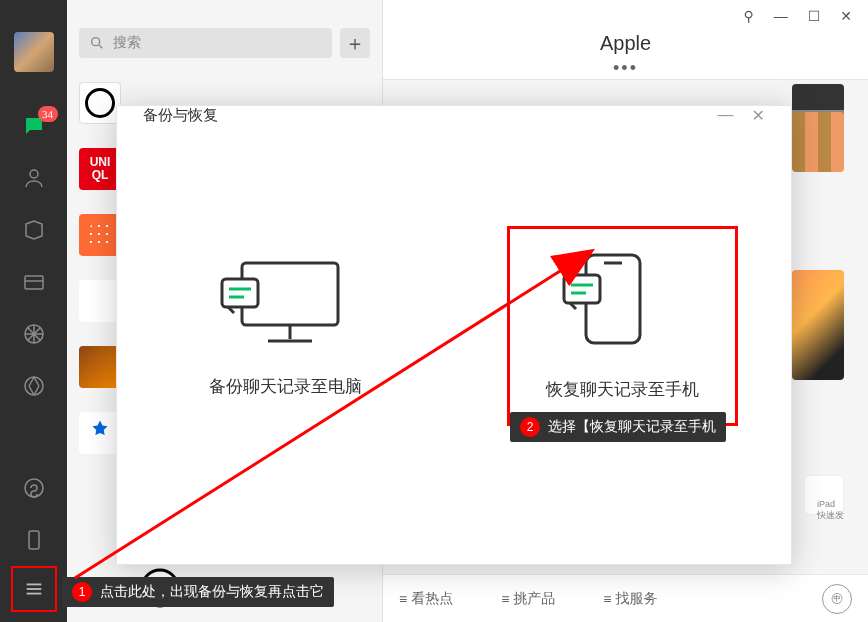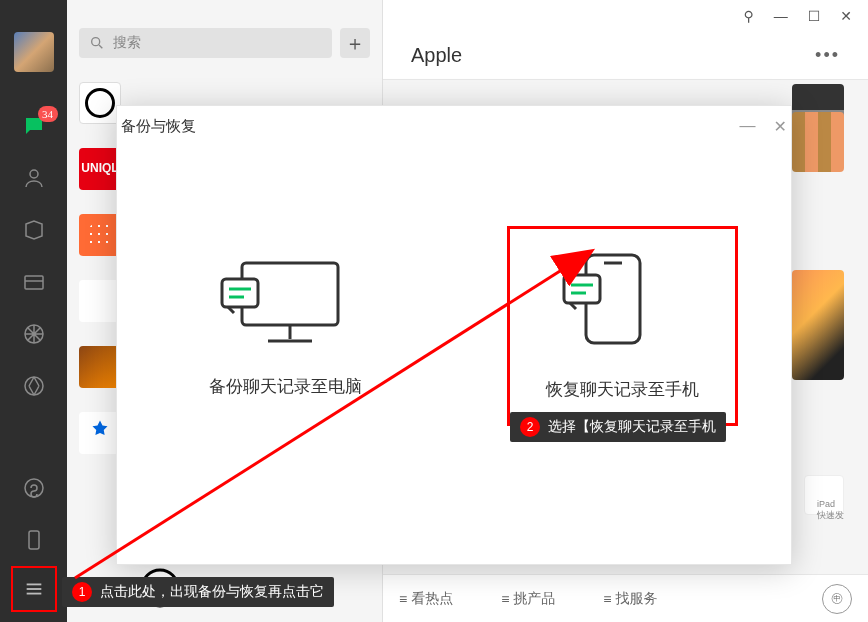--- a/index.html
+++ b/index.html
@@ -21,51 +21,51 @@
   .conv-col { width:316px; background:#f5f5f5; border-right:1px solid #e0e0e0; display:flex; flex-direction:column; }
   .search-row { display:flex; align-items:flex-end; padding:28px 12px 12px 12px; gap:8px; }
   .search-box { flex:1; background:#e2e2e2; border-radius:4px; height:30px; display:flex; align-items:center; padding:0 10px; color:#888; }
   .search-box svg { width:16px; height:16px; stroke:#888; fill:none; margin-right:8px; stroke-width:2; }
   .add-btn { width:30px; height:30px; background:#e2e2e2; border-radius:4px; display:flex; align-items:center; justify-content:center; color:#555; font-size:20px; cursor:pointer; }
   .conv-list { flex:1; overflow:hidden; }
   .conv-item { padding:12px 12px; }
   .conv-avatar { width:42px; height:42px; border-radius:4px; }
   .av0 { background:#fff; border:1px solid #ddd; display:flex; align-items:center; justify-content:center; }
   .av0-inner { width:30px; height:30px; border:3px solid #000; border-radius:50%; }
-  .av1 { background:#e60012; color:#fff; font-size:12px; font-weight:bold; display:flex; flex-direction:row; align-items:center; justify-content:center; line-height:1.1; }
+  .av1 { background:#e60012; color:#fff; font-size:12px; font-weight:bold; display:flex; flex-direction:column; align-items:center; justify-content:center; line-height:1.1; }
   .av2 { background:#ff6b35; position:relative; overflow:hidden; }
   .av2::after { content:""; position:absolute; width:26px; height:26px; background:radial-gradient(circle,#fff 15%,transparent 18%); background-size:8px 8px; border-radius:50%; top:8px; left:8px; }
   .av3 { background:#fff; display:flex; align-items:center; justify-content:center; font-size:28px; }
   .av4 { background:linear-gradient(135deg,#8b4513,#ff8c00); }
   .av5 { background:#fff; display:flex; align-items:center; justify-content:center; }
   .conv-date { position:absolute; left:210px; bottom:18px; color:#aaa; font-size:12px; }
   .last-row { position:absolute; left:140px; bottom:14px; display:flex; align-items:center; gap:4px; color:#333; font-size:15px; }
 
   
   .content { flex:1; display:flex; flex-direction:column; }
   .titlebar { height:32px; display:flex; align-items:center; justify-content:flex-end; gap:20px; padding:0 16px; color:#555; }
   .titlebar .tb-icon { cursor:pointer; }
-  .chat-header { height:48px; display:flex; align-items:center; justify-content:space-between; padding:0 28px; border-bottom:1px solid #e7e7e7; }
+  .chat-header { height:48px; display:flex; align-items:center; justify-content:space-between; padding:0 28px; border-bottom:1px solid #e7e7e7;flex-direction:column; }
   .chat-title { font-size:20px; }
   .more-dots { font-size:18px; color:#666; letter-spacing:2px; cursor:pointer; }
   .chat-body { flex:1; background:#f5f5f5; position:relative; }
   .thumb { position:absolute; right:24px; width:52px; height:52px; border-radius:4px; }
   .thumb1 { top:4px; background:linear-gradient(180deg,#333 50%,#888 50%); }
   .thumb2 { top:32px; height:60px; right:24px; background:linear-gradient(90deg,#b84 25%,#e96 25% 50%,#b84 50% 75%,#e96 75%); }
   .thumb3 { top:190px; height:110px; background:linear-gradient(135deg,#ff9a56,#ffb84d,#222 80%); }
   .thumb4 { top:395px; width:40px; height:40px; background:#fff; border:1px solid #eee; }
   .thumb4-text { font-size:9px; color:#888; text-align:left; position:absolute; right:24px; top:408px;margin-top:11px; }
 
   .bottom-tabs { height:48px; background:#fff; border-top:1px solid #e7e7e7; display:flex; align-items:center; padding:0 16px; gap:48px; color:#666; font-size:14px; }
   .btab { display:flex; align-items:center; gap:4px; cursor:pointer; }
   .ime-circle { margin-left:auto; width:30px; height:30px; border:1px solid #999; border-radius:50%; display:flex; align-items:center; justify-content:center; font-size:12px; }
 
   
   .modal { position:absolute; left:116px; top:105px; width:676px; height:460px; background:#fff; box-shadow:0 4px 30px rgba(0,0,0,.2); border:1px solid #e5e5e5; }
-  .modal-titlebar { height:40px; display:flex; align-items:center; padding:0 4px; color:#333; font-size:15px; }
+  .modal-titlebar { height:40px; display:flex; padding:0 26px; color:#333; font-size:15px; }
   .modal-titlebar .spacer { flex:1; }
   .modal-titlebar .mw { color:#999; cursor:pointer; margin-left:18px; font-size:16px; }
   .modal-body { display:flex; height:360px; align-items:center; }
   .opt { flex:1; display:flex; flex-direction:column; align-items:center; gap:24px; cursor:pointer; }
   .opt-label { color:#333; font-size:17px;font-family:Liberation Mono, monospace; }
   .opt-highlight { border:3px solid #ff0000; padding:22px 36px; }
   .modal-footer { text-align:center; color:#576b95; font-size:15px; cursor:pointer; }
 
   
   .anno-callout { position:absolute; display:flex; align-items:center; background:#333; color:#fff; font-size:14px; padding:5px 10px; border-radius:2px; }

